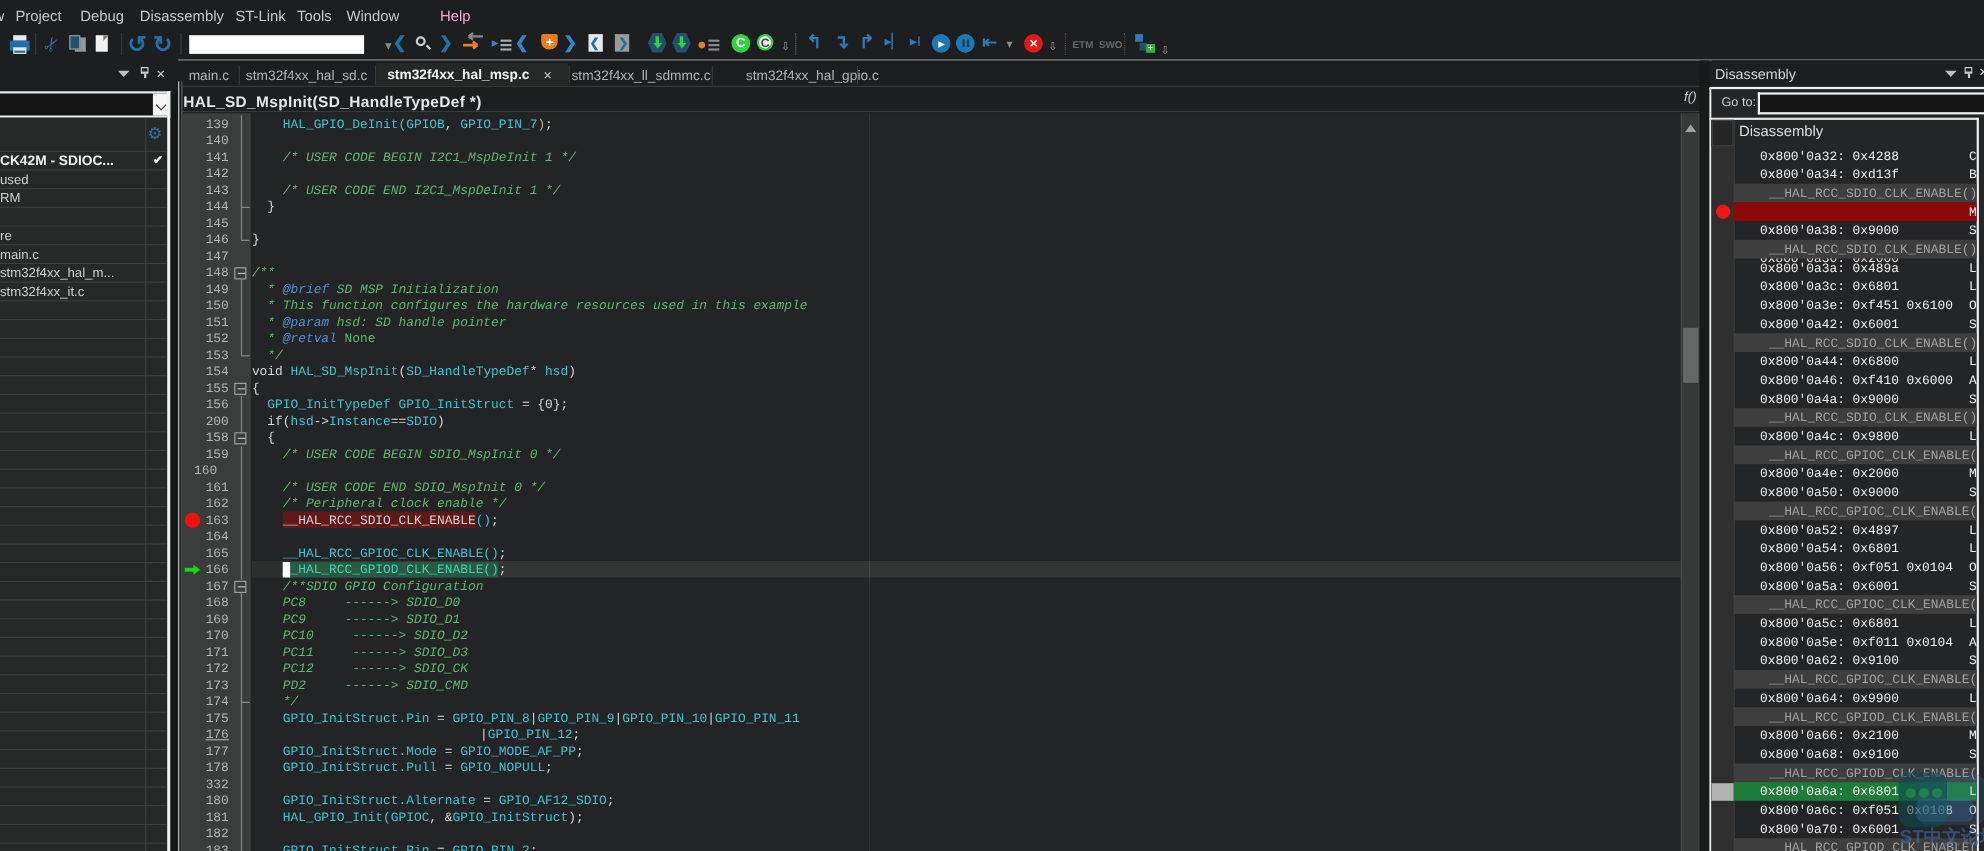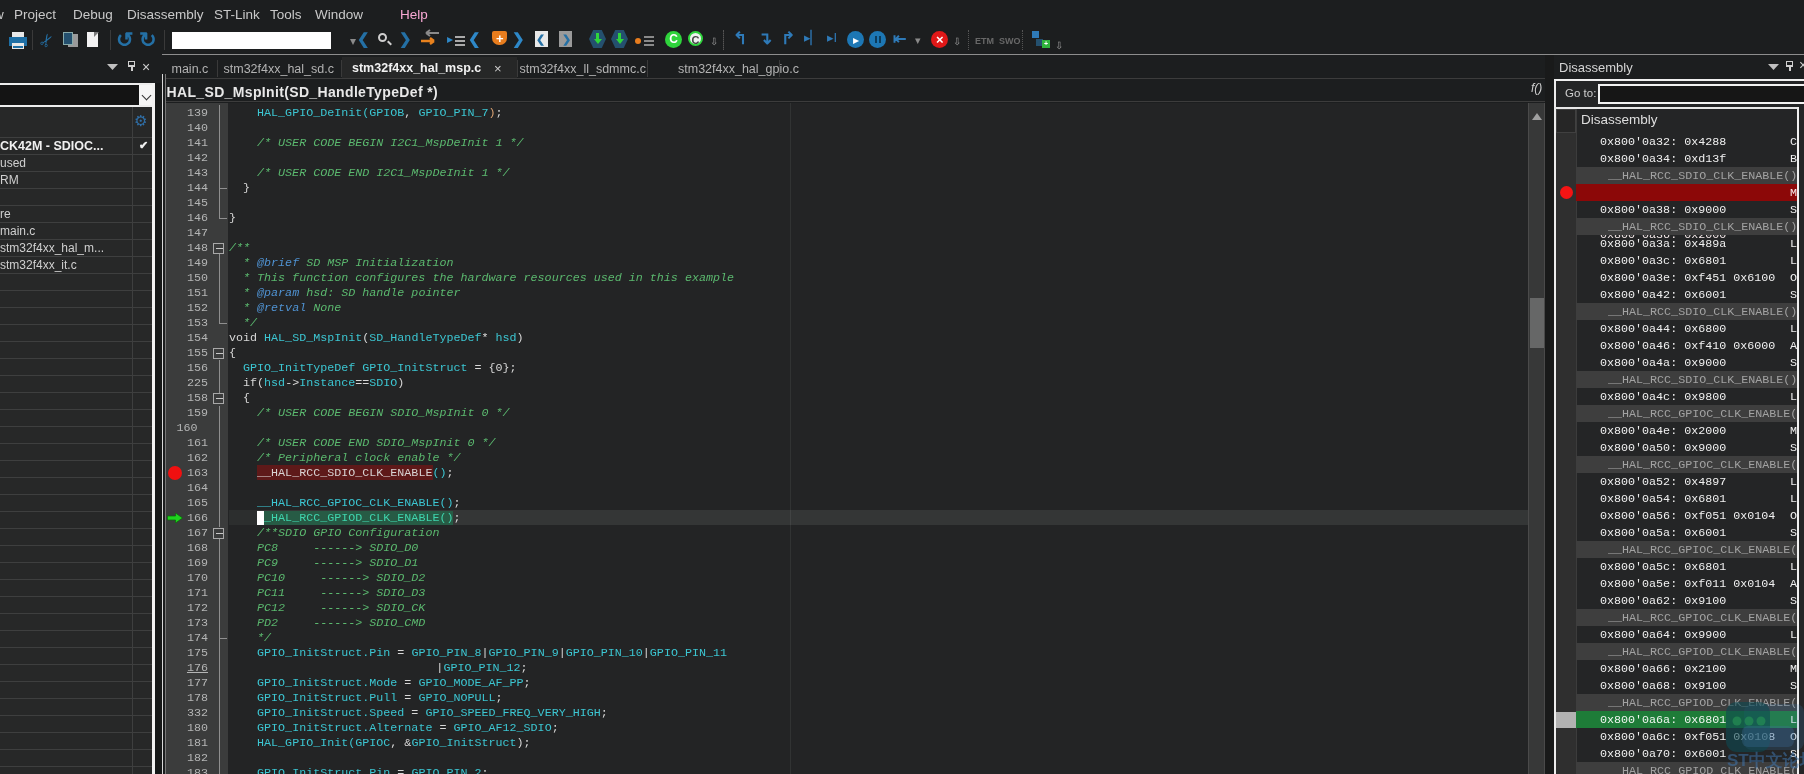--- a/index.html
+++ b/index.html
@@ -184,30 +184,30 @@
 <div style="position:absolute;left:166px;top:226px;width:42px;height:15px;font:11.7px 'Liberation Mono', monospace;color:#b4b5b5;text-align:right;line-height:15px;">147</div>
 <div style="position:absolute;left:166px;top:241px;width:42px;height:15px;font:11.7px 'Liberation Mono', monospace;color:#b4b5b5;text-align:right;line-height:15px;">148</div>
 <div style="position:absolute;left:229px;top:241px;height:15px;font:11.7px 'Liberation Mono', monospace;line-height:15px;white-space:pre;"><span style="color:#5bb96f;font-style:italic;">/**</span></div>
 <div style="position:absolute;left:166px;top:256px;width:42px;height:15px;font:11.7px 'Liberation Mono', monospace;color:#b4b5b5;text-align:right;line-height:15px;">149</div>
 <div style="position:absolute;left:229px;top:256px;height:15px;font:11.7px 'Liberation Mono', monospace;line-height:15px;white-space:pre;"><span style="color:#5bb96f;font-style:italic;">  * </span><span style="color:#4f92d2;font-style:italic;">@brief</span><span style="color:#5bb96f;font-style:italic;"> SD MSP Initialization</span></div>
 <div style="position:absolute;left:166px;top:271px;width:42px;height:15px;font:11.7px 'Liberation Mono', monospace;color:#b4b5b5;text-align:right;line-height:15px;">150</div>
 <div style="position:absolute;left:229px;top:271px;height:15px;font:11.7px 'Liberation Mono', monospace;line-height:15px;white-space:pre;"><span style="color:#5bb96f;font-style:italic;">  * This function configures the hardware resources used in this example</span></div>
 <div style="position:absolute;left:166px;top:286px;width:42px;height:15px;font:11.7px 'Liberation Mono', monospace;color:#b4b5b5;text-align:right;line-height:15px;">151</div>
 <div style="position:absolute;left:229px;top:286px;height:15px;font:11.7px 'Liberation Mono', monospace;line-height:15px;white-space:pre;"><span style="color:#5bb96f;font-style:italic;">  * </span><span style="color:#4f92d2;font-style:italic;">@param</span><span style="color:#5bb96f;font-style:italic;"> hsd: SD handle pointer</span></div>
 <div style="position:absolute;left:166px;top:301px;width:42px;height:15px;font:11.7px 'Liberation Mono', monospace;color:#b4b5b5;text-align:right;line-height:15px;">152</div>
-<div style="position:absolute;left:229px;top:301px;height:15px;font:11.7px 'Liberation Mono', monospace;line-height:15px;white-space:pre;"><span style="color:#5bb96f;font-style:italic;">  * </span><span style="color:#4f92d2;font-style:italic;">@retval</span><span style="color:#5bb96f;font-style:italic;"> None</span></div>
+<div style="position:absolute;left:229px;top:301px;height:15px;font:11.7px 'Liberation Mono', monospace;line-height:15px;white-space:pre;"><span style="color:#5bb96f;font-style:italic;">  * </span><span style="color:#4f92d2;font-style:italic;">@retval</span><span style="color:#5bb96f;"> None</span></div>
 <div style="position:absolute;left:166px;top:316px;width:42px;height:15px;font:11.7px 'Liberation Mono', monospace;color:#b4b5b5;text-align:right;line-height:15px;">153</div>
 <div style="position:absolute;left:229px;top:316px;height:15px;font:11.7px 'Liberation Mono', monospace;line-height:15px;white-space:pre;"><span style="color:#5bb96f;font-style:italic;">  */</span></div>
 <div style="position:absolute;left:166px;top:331px;width:42px;height:15px;font:11.7px 'Liberation Mono', monospace;color:#b4b5b5;text-align:right;line-height:15px;">154</div>
 <div style="position:absolute;left:229px;top:331px;height:15px;font:11.7px 'Liberation Mono', monospace;line-height:15px;white-space:pre;"><span style="color:#d8d8d8;">void </span><span style="color:#3cc6d2;">HAL_SD_MspInit</span><span style="color:#d8d8d8;">(</span><span style="color:#3cc6d2;">SD_HandleTypeDef</span><span style="color:#d8d8d8;">* </span><span style="color:#3cc6d2;">hsd</span><span style="color:#d8d8d8;">)</span></div>
 <div style="position:absolute;left:166px;top:346px;width:42px;height:15px;font:11.7px 'Liberation Mono', monospace;color:#b4b5b5;text-align:right;line-height:15px;">155</div>
 <div style="position:absolute;left:229px;top:346px;height:15px;font:11.7px 'Liberation Mono', monospace;line-height:15px;white-space:pre;"><span style="color:#d8d8d8;">{</span></div>
 <div style="position:absolute;left:166px;top:361px;width:42px;height:15px;font:11.7px 'Liberation Mono', monospace;color:#b4b5b5;text-align:right;line-height:15px;">156</div>
 <div style="position:absolute;left:229px;top:361px;height:15px;font:11.7px 'Liberation Mono', monospace;line-height:15px;white-space:pre;"><span style="color:#d8d8d8;">  </span><span style="color:#3cc6d2;">GPIO_InitTypeDef GPIO_InitStruct</span><span style="color:#d8d8d8;"> = {0};</span></div>
-<div style="position:absolute;left:166px;top:376px;width:42px;height:15px;font:11.7px 'Liberation Mono', monospace;color:#b4b5b5;text-align:right;line-height:15px;">225</div>
+<div style="position:absolute;left:166px;top:376px;width:42px;height:15px;font:11.7px 'Liberation Mono', monospace;color:#b4b5b5;text-align:right;line-height:15px;">200</div>
 <div style="position:absolute;left:229px;top:376px;height:15px;font:11.7px 'Liberation Mono', monospace;line-height:15px;white-space:pre;"><span style="color:#d8d8d8;">  if(</span><span style="color:#3cc6d2;">hsd</span><span style="color:#d8d8d8;">-&gt;</span><span style="color:#3cc6d2;">Instance</span><span style="color:#d8d8d8;">==</span><span style="color:#3cc6d2;">SDIO</span><span style="color:#d8d8d8;">)</span></div>
 <div style="position:absolute;left:166px;top:391px;width:42px;height:15px;font:11.7px 'Liberation Mono', monospace;color:#b4b5b5;text-align:right;line-height:15px;">158</div>
 <div style="position:absolute;left:229px;top:391px;height:15px;font:11.7px 'Liberation Mono', monospace;line-height:15px;white-space:pre;"><span style="color:#d8d8d8;">  {</span></div>
 <div style="position:absolute;left:166px;top:406px;width:42px;height:15px;font:11.7px 'Liberation Mono', monospace;color:#b4b5b5;text-align:right;line-height:15px;">159</div>
 <div style="position:absolute;left:229px;top:406px;height:15px;font:11.7px 'Liberation Mono', monospace;line-height:15px;white-space:pre;"><span style="color:#5bb96f;font-style:italic;">    /* USER CODE BEGIN SDIO_MspInit 0 */</span></div>
 <div style="position:absolute;left:166px;top:421px;width:42px;height:15px;font:11.7px 'Liberation Mono', monospace;color:#b4b5b5;text-align:center;line-height:15px;">160</div>
 <div style="position:absolute;left:166px;top:436px;width:42px;height:15px;font:11.7px 'Liberation Mono', monospace;color:#b4b5b5;text-align:right;line-height:15px;">161</div>
 <div style="position:absolute;left:229px;top:436px;height:15px;font:11.7px 'Liberation Mono', monospace;line-height:15px;white-space:pre;"><span style="color:#5bb96f;font-style:italic;">    /* USER CODE END SDIO_MspInit 0 */</span></div>
 <div style="position:absolute;left:166px;top:451px;width:42px;height:15px;font:11.7px 'Liberation Mono', monospace;color:#b4b5b5;text-align:right;line-height:15px;">162</div>
 <div style="position:absolute;left:229px;top:451px;height:15px;font:11.7px 'Liberation Mono', monospace;line-height:15px;white-space:pre;"><span style="color:#5bb96f;font-style:italic;">    /* Peripheral clock enable */</span></div>
@@ -236,21 +236,20 @@
 <div style="position:absolute;left:229px;top:631px;height:15px;font:11.7px 'Liberation Mono', monospace;line-height:15px;white-space:pre;"><span style="color:#5bb96f;font-style:italic;">    */</span></div>
 <div style="position:absolute;left:166px;top:646px;width:42px;height:15px;font:11.7px 'Liberation Mono', monospace;color:#b4b5b5;text-align:right;line-height:15px;">175</div>
 <div style="position:absolute;left:229px;top:646px;height:15px;font:11.7px 'Liberation Mono', monospace;line-height:15px;white-space:pre;"><span style="color:#d8d8d8;">    </span><span style="color:#3cc6d2;">GPIO_InitStruct.Pin</span><span style="color:#d8d8d8;"> = </span><span style="color:#3cc6d2;">GPIO_PIN_8</span><span style="color:#d8d8d8;">|</span><span style="color:#3cc6d2;">GPIO_PIN_9</span><span style="color:#d8d8d8;">|</span><span style="color:#3cc6d2;">GPIO_PIN_10</span><span style="color:#d8d8d8;">|</span><span style="color:#3cc6d2;">GPIO_PIN_11</span></div>
 <div style="position:absolute;left:166px;top:661px;width:42px;height:15px;font:11.7px 'Liberation Mono', monospace;color:#b4b5b5;text-align:right;line-height:15px;text-decoration:underline;">176</div>
 <div style="position:absolute;left:229px;top:661px;height:15px;font:11.7px 'Liberation Mono', monospace;line-height:15px;white-space:pre;margin-left:25px;"><span style="color:#d8d8d8;">                          |</span><span style="color:#3cc6d2;">GPIO_PIN_12</span><span style="color:#d8d8d8;">;</span></div>
 <div style="position:absolute;left:166px;top:676px;width:42px;height:15px;font:11.7px 'Liberation Mono', monospace;color:#b4b5b5;text-align:right;line-height:15px;">177</div>
 <div style="position:absolute;left:229px;top:676px;height:15px;font:11.7px 'Liberation Mono', monospace;line-height:15px;white-space:pre;"><span style="color:#d8d8d8;">    </span><span style="color:#3cc6d2;">GPIO_InitStruct.Mode</span><span style="color:#d8d8d8;"> = </span><span style="color:#3cc6d2;">GPIO_MODE_AF_PP</span><span style="color:#d8d8d8;">;</span></div>
 <div style="position:absolute;left:166px;top:691px;width:42px;height:15px;font:11.7px 'Liberation Mono', monospace;color:#b4b5b5;text-align:right;line-height:15px;">178</div>
 <div style="position:absolute;left:229px;top:691px;height:15px;font:11.7px 'Liberation Mono', monospace;line-height:15px;white-space:pre;"><span style="color:#d8d8d8;">    </span><span style="color:#3cc6d2;">GPIO_InitStruct.Pull</span><span style="color:#d8d8d8;"> = </span><span style="color:#3cc6d2;">GPIO_NOPULL</span><span style="color:#d8d8d8;">;</span></div>
 <div style="position:absolute;left:166px;top:706px;width:42px;height:15px;font:11.7px 'Liberation Mono', monospace;color:#b4b5b5;text-align:right;line-height:15px;">332</div>
-<div style="position:absolute;left:229px;top:706px;height:15px;font:11.7px 'Liberation Mono', monospace;line-height:15px;white-space:pre;"><span style="color:#d8d8d8;">    </span><span style="color:#3cc6d2;">GPIO_InitStruct.Speed</span><span style="color:#d8d8d8;"> = </span><span style="color:#3cc6d2;">GPIO_SPEED_FREQ_VERY_HIGH</span><span style="color:#d8d8d8;">;</span></div>
 <div style="position:absolute;left:166px;top:721px;width:42px;height:15px;font:11.7px 'Liberation Mono', monospace;color:#b4b5b5;text-align:right;line-height:15px;">180</div>
 <div style="position:absolute;left:229px;top:721px;height:15px;font:11.7px 'Liberation Mono', monospace;line-height:15px;white-space:pre;"><span style="color:#d8d8d8;">    </span><span style="color:#3cc6d2;">GPIO_InitStruct.Alternate</span><span style="color:#d8d8d8;"> = </span><span style="color:#3cc6d2;">GPIO_AF12_SDIO</span><span style="color:#d8d8d8;">;</span></div>
 <div style="position:absolute;left:166px;top:736px;width:42px;height:15px;font:11.7px 'Liberation Mono', monospace;color:#b4b5b5;text-align:right;line-height:15px;">181</div>
 <div style="position:absolute;left:229px;top:736px;height:15px;font:11.7px 'Liberation Mono', monospace;line-height:15px;white-space:pre;"><span style="color:#d8d8d8;">    </span><span style="color:#3cc6d2;">HAL_GPIO_Init(GPIOC</span><span style="color:#d8d8d8;">, &amp;</span><span style="color:#3cc6d2;">GPIO_InitStruct</span><span style="color:#d8d8d8;">);</span></div>
 <div style="position:absolute;left:166px;top:751px;width:42px;height:15px;font:11.7px 'Liberation Mono', monospace;color:#b4b5b5;text-align:right;line-height:15px;">182</div>
 <div style="position:absolute;left:166px;top:766px;width:42px;height:15px;font:11.7px 'Liberation Mono', monospace;color:#b4b5b5;text-align:right;line-height:15px;">183</div>
 <div style="position:absolute;left:229px;top:766px;height:15px;font:11.7px 'Liberation Mono', monospace;line-height:15px;white-space:pre;"><span style="color:#d8d8d8;">    </span><span style="color:#3cc6d2;">GPIO_InitStruct.Pin</span><span style="color:#d8d8d8;"> = </span><span style="color:#3cc6d2;">GPIO_PIN_2</span><span style="color:#d8d8d8;">;</span></div>
 <div style="position:absolute;left:168px;top:466px;width:14px;height:14px;border-radius:50%;background:#f01010;"></div>
 <svg style="position:absolute;left:166px;top:513px;" width="18" height="10" viewBox="0 0 17 10">
       <path d="M1 3 h8 v-3 l7 5 l-7 5 v-3 h-8 z" fill="#1ed31e" stroke="#0a6a0a" stroke-width="0.7"></path>

